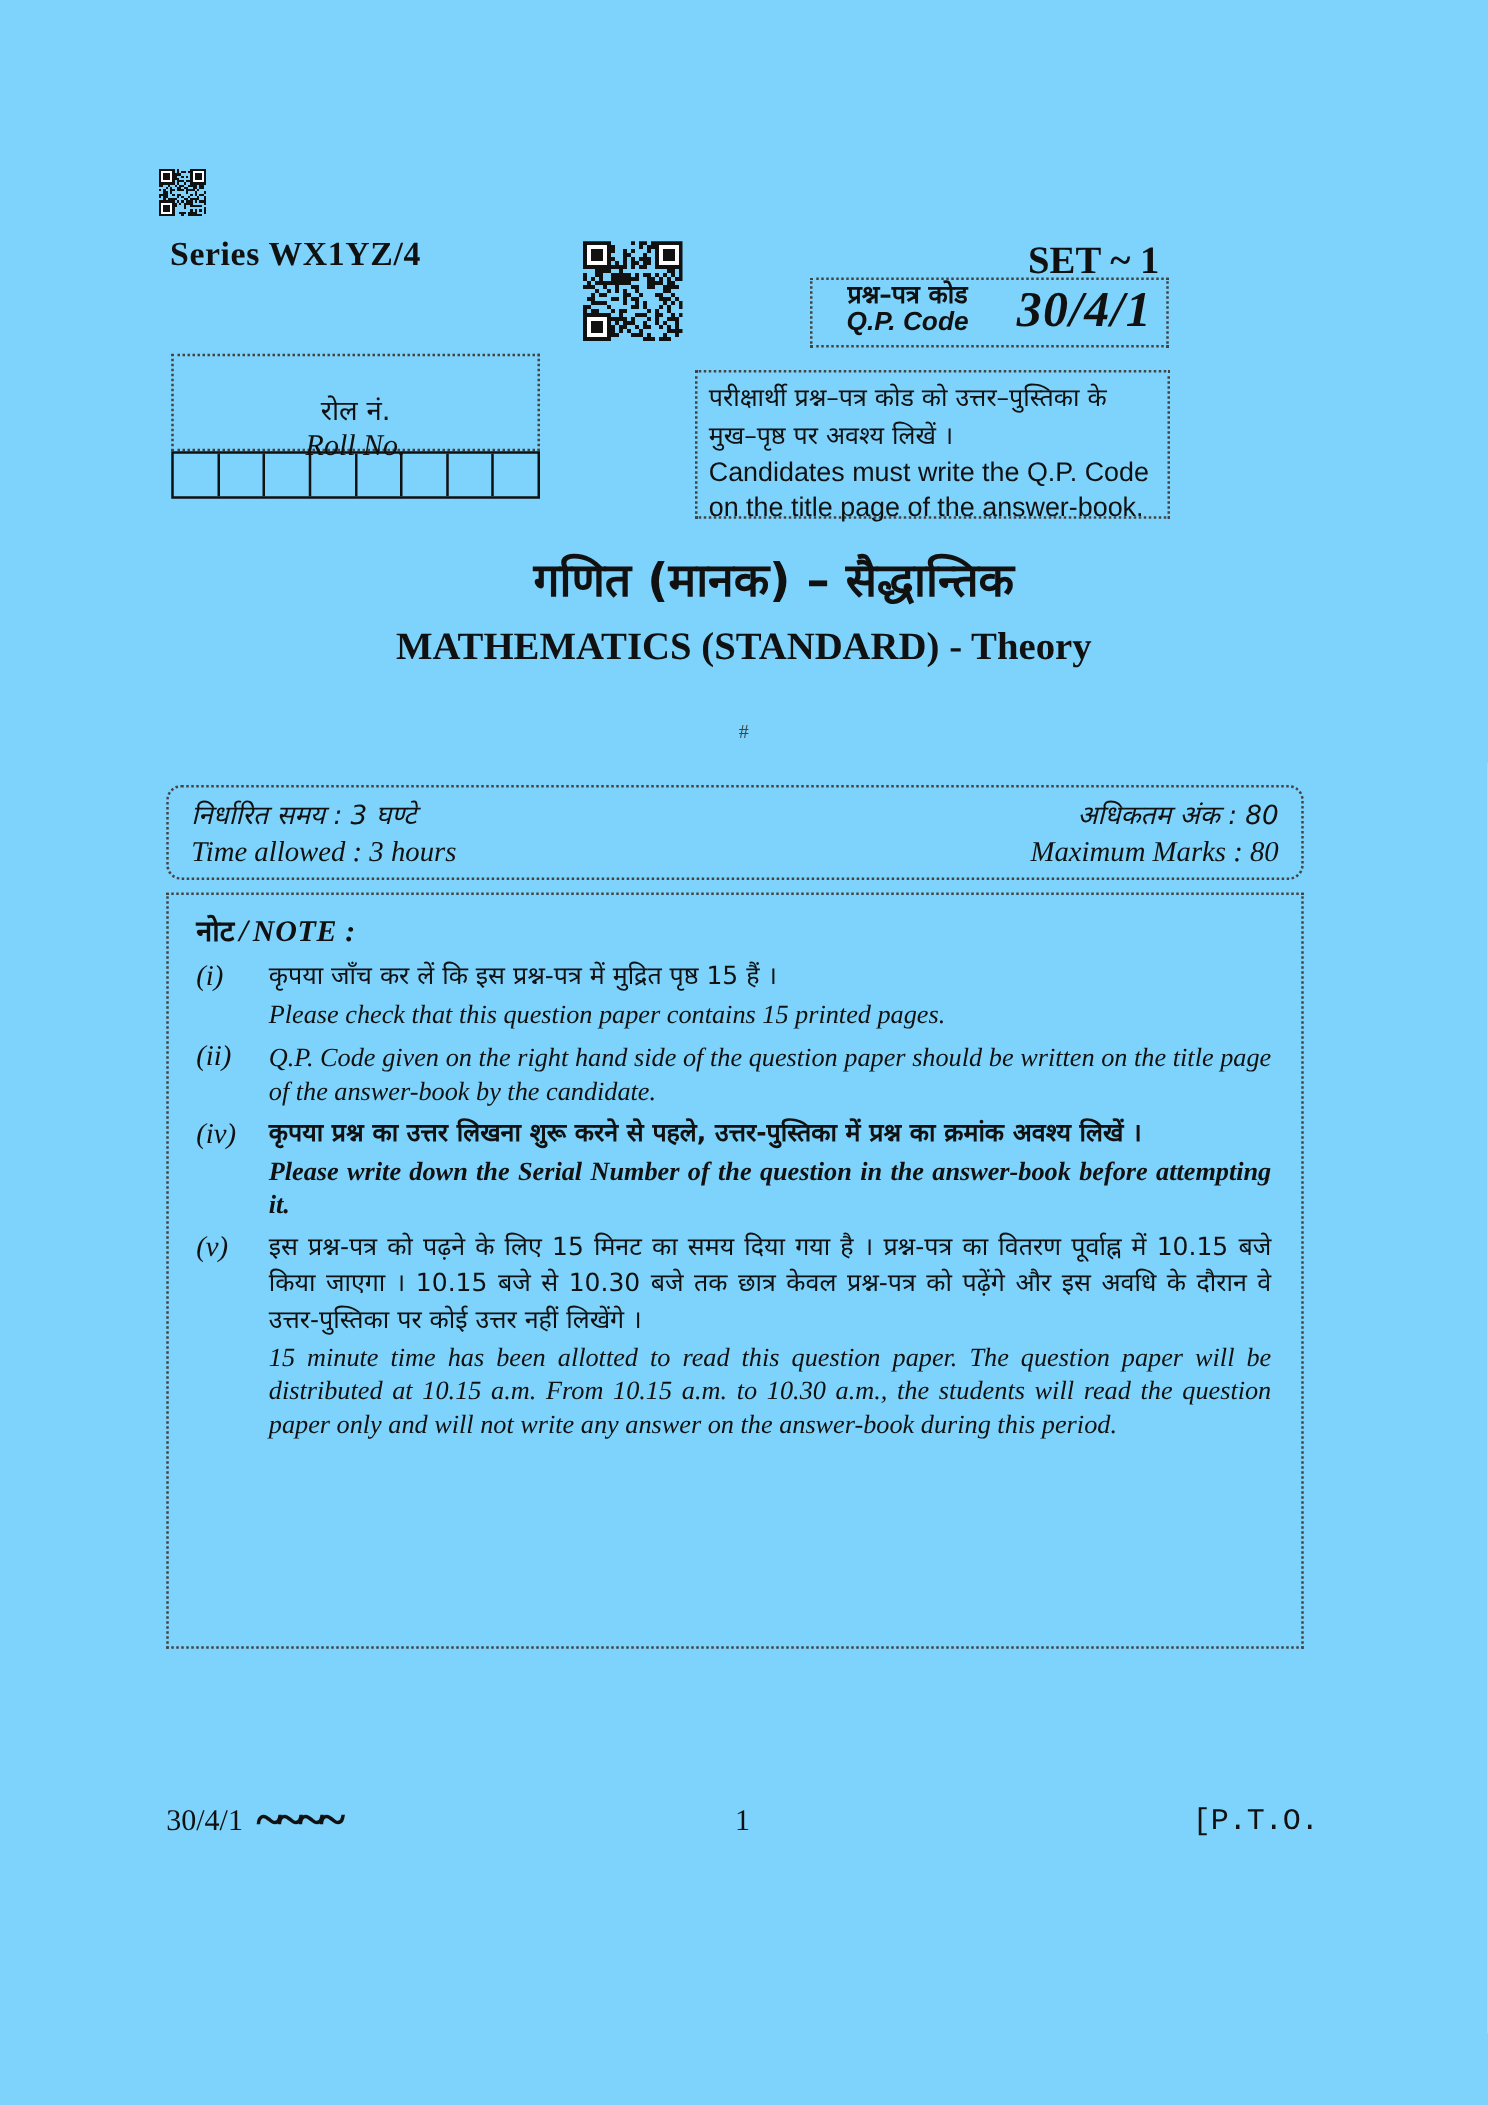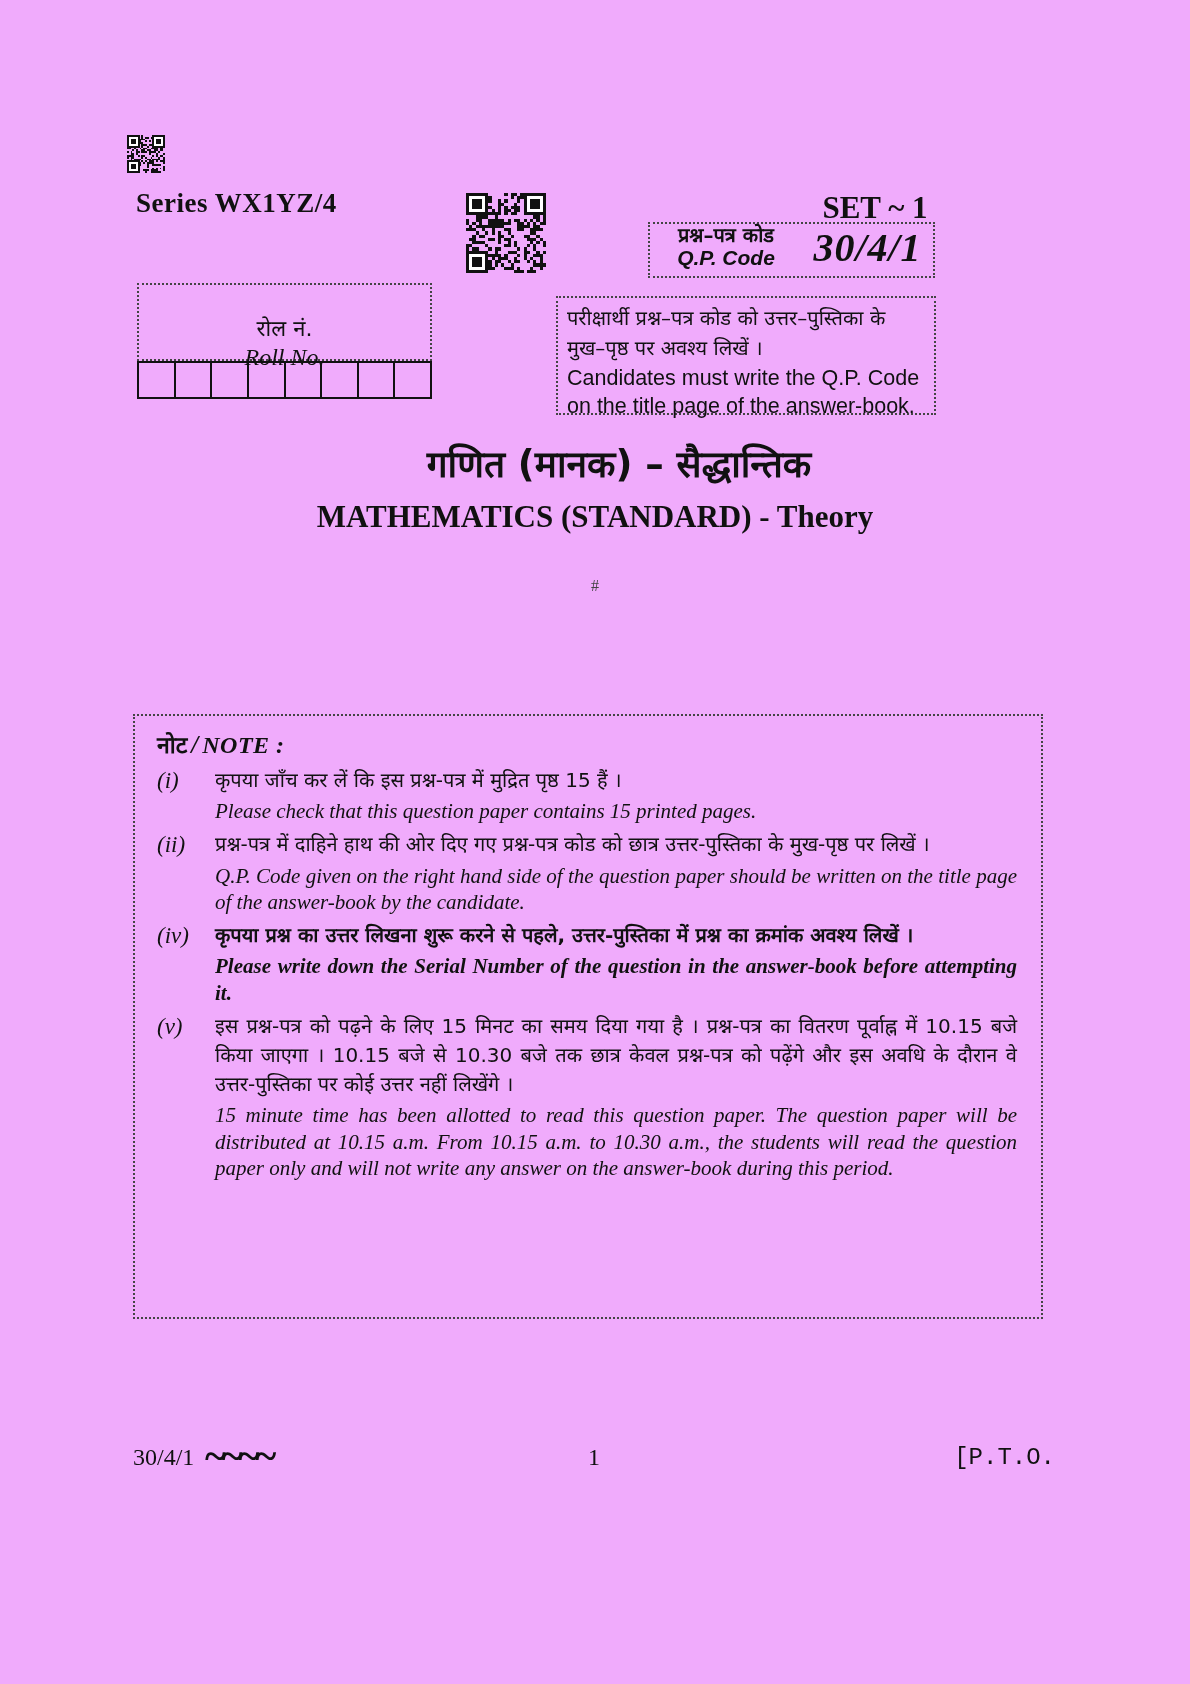--- a/index.html
+++ b/index.html
@@ -1,18 +1,18 @@
 <!DOCTYPE html>
 <html><head>
 <meta charset="utf-8">
 <style>
   html,body { margin:0; padding:0; background:#d9d9d9; }
   .page {
     position:relative; width:1190px; height:1684px; margin:0 auto;
-    background:#f0abfc; color:#111;
+    background:#7dd3fc; color:#111;
     font-family:"Liberation Serif","DejaVu Serif",serif;
     overflow:hidden;
   }
   .dev  { font-family:"DejaVu Sans","Liberation Sans",sans-serif; }
   .sans { font-family:"Liberation Sans","DejaVu Sans",sans-serif; }
   .ser  { font-family:"Liberation Serif","DejaVu Serif",serif; }
 
   
   .qr-small { position:absolute; left:127px; top:135px; width:38px; height:38px; }
   .qr-large { position:absolute; left:466px; top:193px; width:80px; height:80px; }
@@ -493,38 +493,47 @@
 
   <div class="cand-box">
     <div class="cand-hi dev">परीक्षार्थी प्रश्न–पत्र कोड को उत्तर–पुस्तिका के मुख–पृष्ठ पर अवश्य लिखें ।</div>
     <div class="cand-en sans">Candidates must write the Q.P. Code on the title page of the answer-book.</div>
   </div>
 
   <div class="title-hi dev">गणित (मानक) – सैद्धान्तिक</div>
   <div class="title-en ser">MATHEMATICS (STANDARD) - Theory</div>
   <div class="hash ser">#</div>
 
+  <div class="time-box">
+    <div class="tm-row">
+      <span class="tm-hi dev">निर्धारित समय : 3 घण्टे</span>
+      <span class="tm-hi dev">अधिकतम अंक : 80</span>
+    </div>
+    <div class="tm-row">
+      <span class="tm-en ser">Time allowed : 3 hours</span>
+      <span class="tm-en ser">Maximum Marks : 80</span>
+    </div>
+  </div>
 
   <div class="note-box">
     <div class="note-heading">
       <span class="nh-hi dev">नोट</span><span class="nh-sep ser">/</span><span class="nh-en ser">NOTE :</span>
     </div>
 
     <div class="note-item">
       <div class="note-num ser">(i)</div>
       <div class="note-body">
         <div class="note-hi dev">कृपया जाँच कर लें कि इस प्रश्न-पत्र में मुद्रित पृष्ठ 15 हैं ।</div>
         <div class="note-en ser">Please check that this question paper contains 15 printed pages.</div>
       </div>
     </div>
 
     <div class="note-item">
       <div class="note-num ser">(ii)</div>
       <div class="note-body">
-        <div class="note-hi dev">प्रश्न-पत्र में दाहिने हाथ की ओर दिए गए प्रश्न-पत्र कोड को छात्र उत्तर-पुस्तिका के मुख-पृष्ठ पर लिखें ।</div>
         <div class="note-en ser">Q.P. Code given on the right hand side of the question paper should be written on the title page of the answer-book by the candidate.</div>
       </div>
     </div>
 
 
     <div class="note-item bold">
       <div class="note-num ser">(iv)</div>
       <div class="note-body">
         <div class="note-hi dev">कृपया प्रश्न का उत्तर लिखना शुरू करने से पहले, उत्तर-पुस्तिका में प्रश्न का क्रमांक अवश्य लिखें ।</div>
         <div class="note-en ser">Please write down the Serial Number of the question in the answer-book before attempting it.</div>

